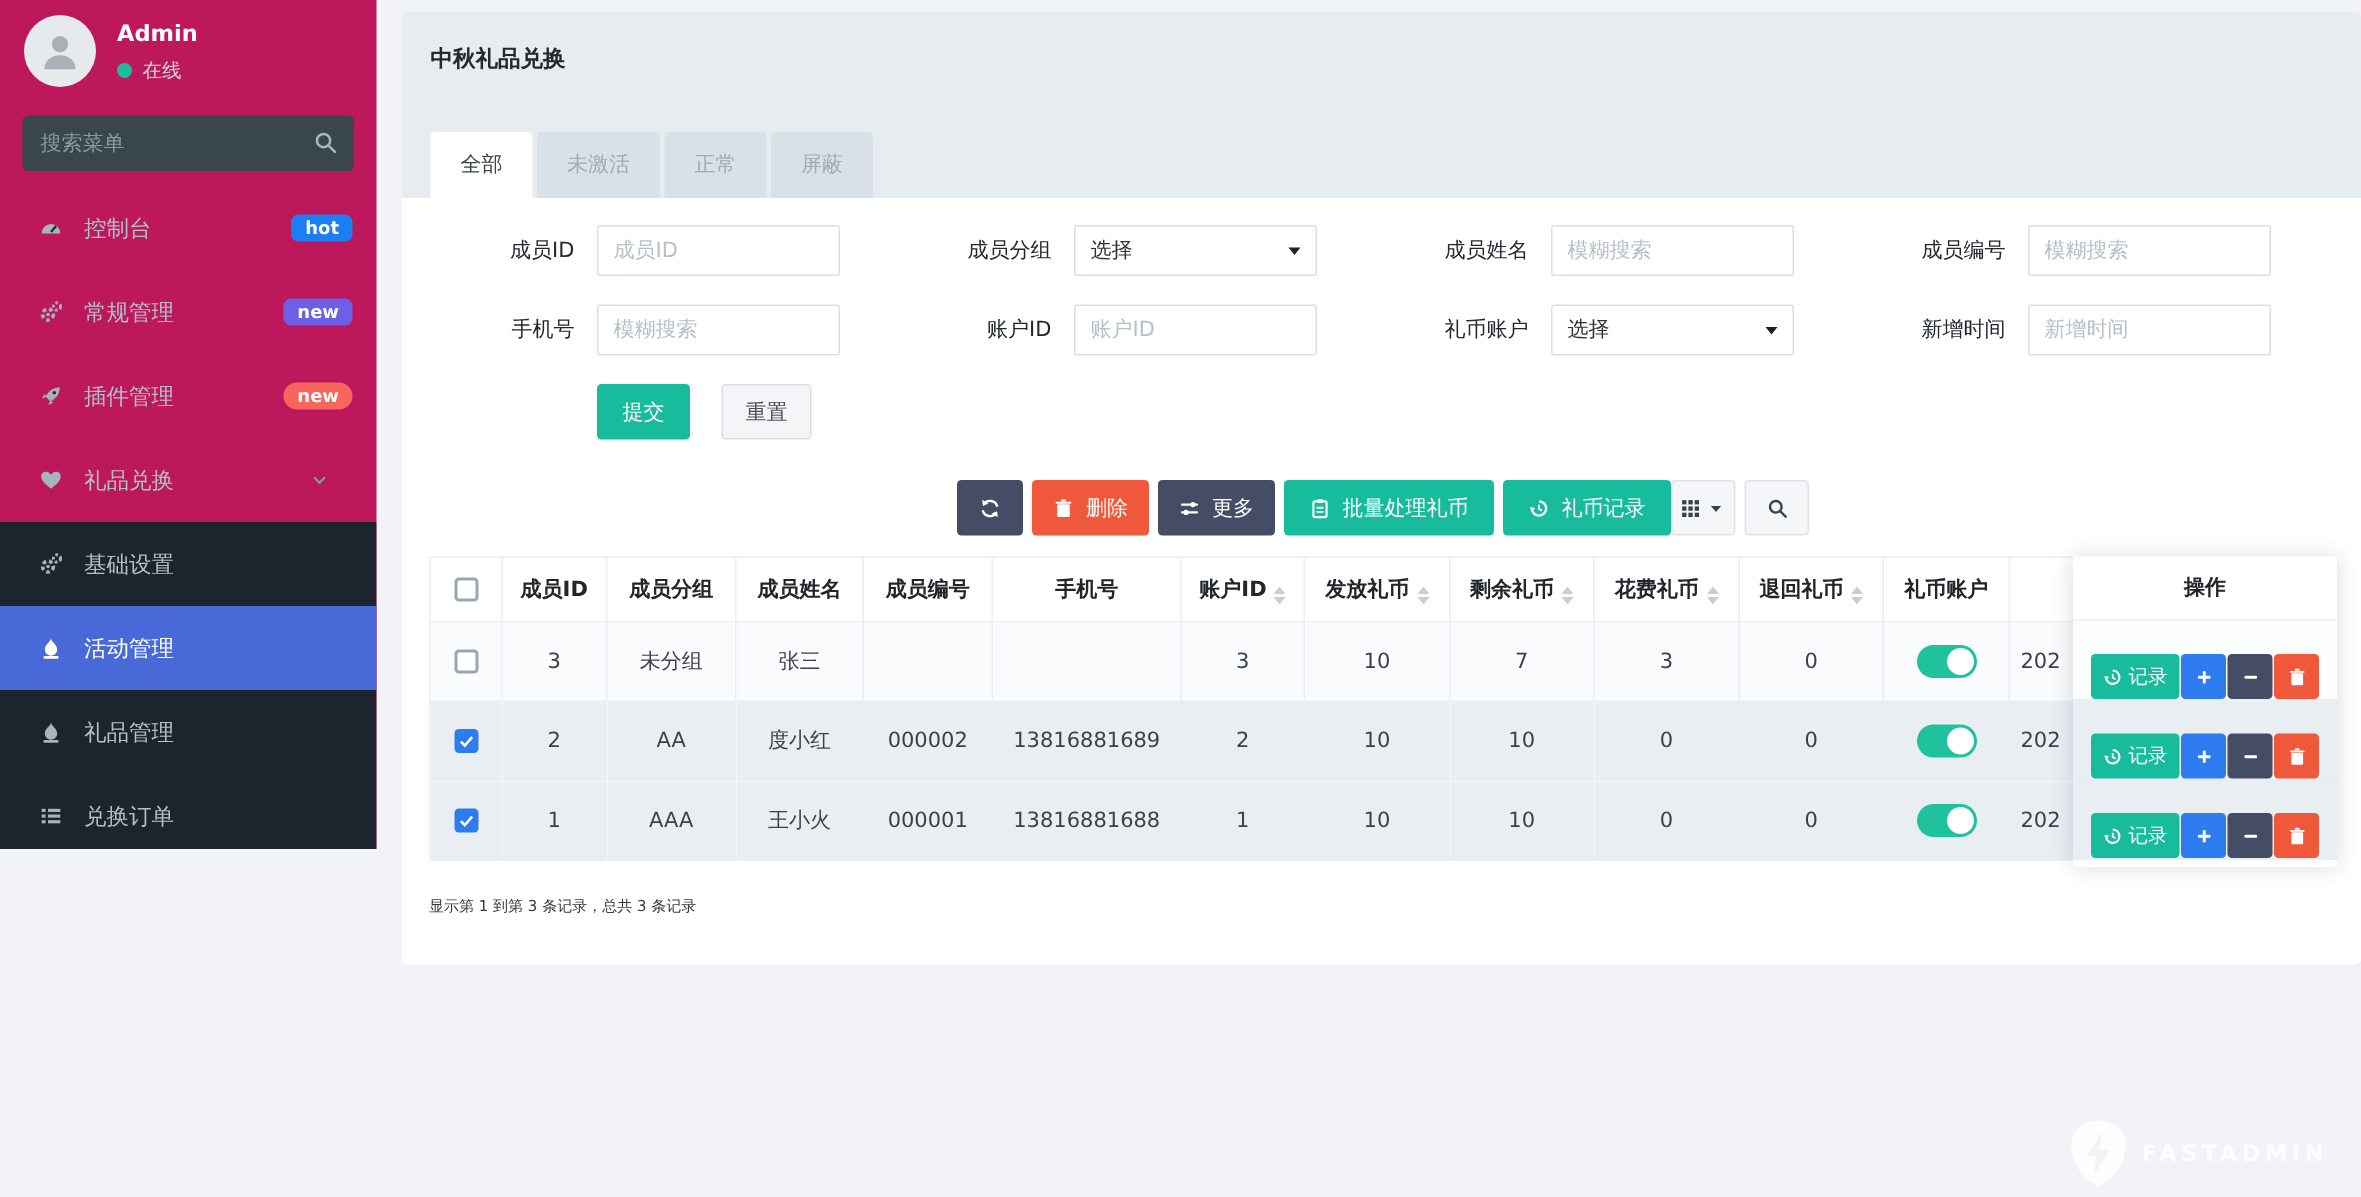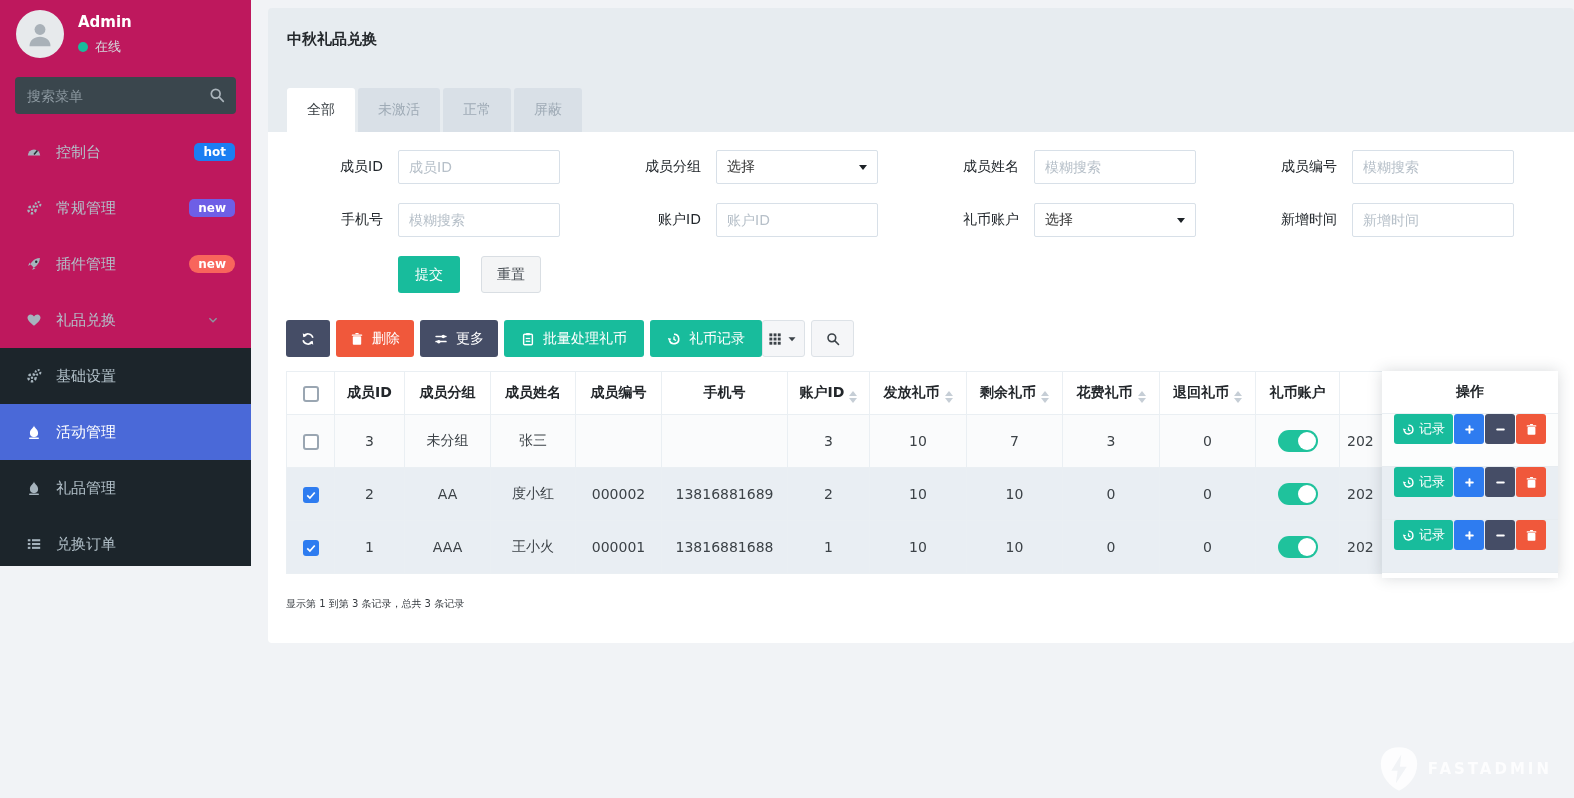--- a/index.html
+++ b/index.html
@@ -61,21 +61,21 @@
         display:inline-flex;align-items:center;justify-content:center;gap:8px;box-sizing:border-box}
   .btn .ic{font-size:14px}
   .btn.green{background:var(--green);color:#fff;padding:0 17px}
   .btn.lightb{background:#f4f5f6;border:1px solid #d9dee3;color:#4a5056;padding:0 15px}
   .btn.navy{background:var(--navy);color:#fff;padding:16px 14px}
   .btn.red{background:var(--red);color:#fff;padding:0 14px}
   .btn.icononly{width:44px;padding:0}
   .btn.ghost{background:#f5f6f8;border:1px solid #dde2e7;color:#3b4248;width:43px;padding:0;gap:3px}
 
   
-  .toolbar{display:flex;justify-content:flex-start;margin-top:27px}
+  .toolbar{display:flex;justify-content:center;margin-top:27px}
   .tleft,.tright{display:flex;gap:6px}
 
   
   .table-zone{position:relative;margin-top:14px}
   table{border-collapse:collapse;table-layout:fixed;width:100%}
   th,td{border:1px solid #eaeff3;font-size:14px;text-align:center;overflow:hidden;white-space:nowrap;padding:0}
   th{height:42px;color:#22262a;font-weight:bold;background:#fff}
   td{height:52px;color:#3c4247}
   tr.sel td{background:#e9eef3}
   tr.plain td{background:#fafbfc}
@@ -90,21 +90,21 @@
   .cb.checked svg{width:12px;height:12px}
   .toggle{width:40px;height:22px;border-radius:11px;background:var(--toggle);position:relative;
         display:inline-block;cursor:pointer;vertical-align:middle}
   .toggle::after{content:"";position:absolute;right:2px;top:2px;width:18px;height:18px;background:#fff;border-radius:50%}
 
   
   .op-overlay{position:absolute;top:0;right:0;width:176px;background:#fff;
         box-shadow:0 0 14px rgba(40,50,60,.18);padding-bottom:5px}
   .op-head{height:42px;display:flex;align-items:center;justify-content:center;font-weight:bold;
         font-size:14px;color:#22262a;border-bottom:1px solid #eaeff3;background:#fff}
-  .op-row{height:52px;display:flex;align-items:flex-start;justify-content:center;gap:1px;
+  .op-row{height:52px;display:flex;align-items:flex-end;justify-content:center;gap:1px;
         border-bottom:1px solid #e7ecf0}
   .op-row.sel{background:#e9eef3}
   .op-row.plain{background:#fcfdfd}
   .abtn{height:30px;border:none;border-radius:3px;color:#fff;font-size:13px;display:inline-flex;
         align-items:center;justify-content:center;cursor:pointer;font-family:inherit}
   .abtn .ic{font-size:13px}
   .abtn.rec{background:var(--green);padding:0 8px;gap:4px}
   .abtn.sq{width:30px;font-weight:bold}
   .abtn.blue{background:var(--blue)}
   .abtn.navyb{background:var(--navy)}

